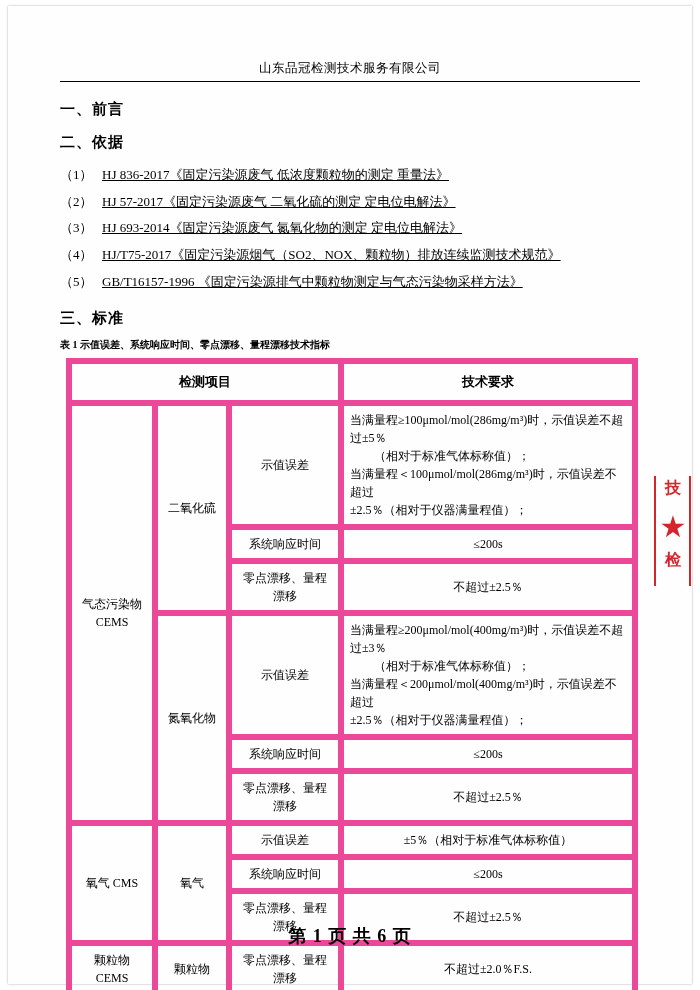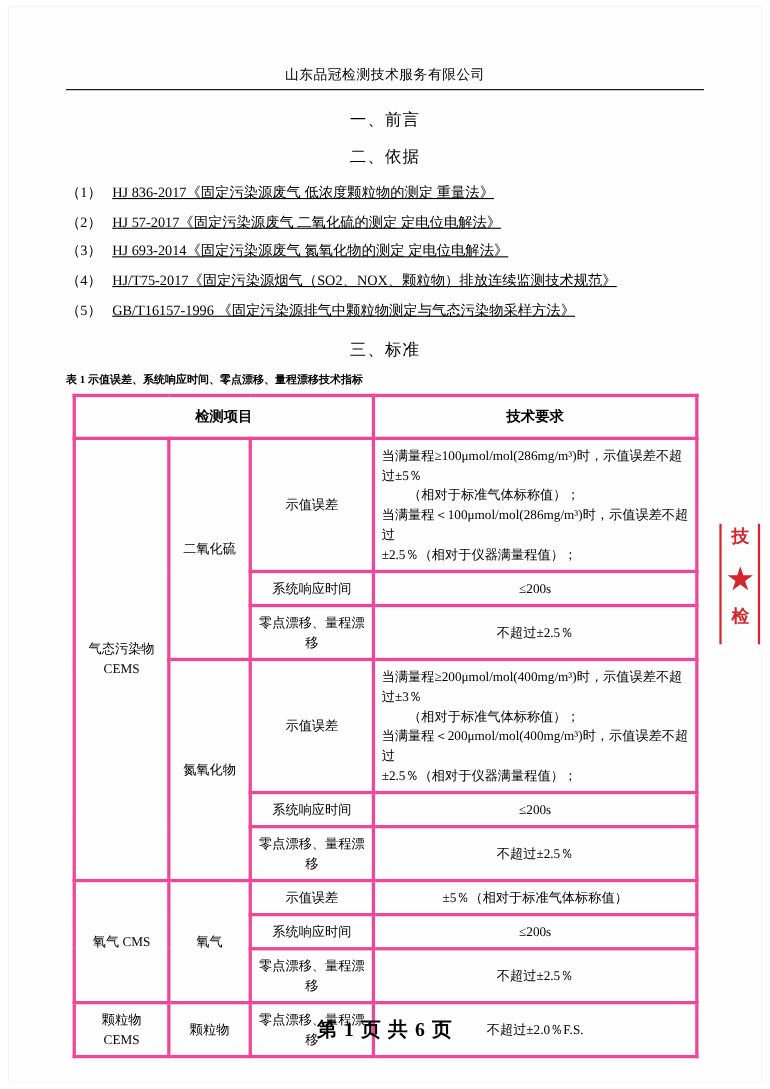--- a/index.html
+++ b/index.html
@@ -38,24 +38,23 @@
   .doc-header {
     text-align: center;
     font-size: 12.5px;
     letter-spacing: 0.5px;
     padding-bottom: 4px;
     border-bottom: 1.2px solid #000;
     margin-bottom: 18px;
   }
   h2.section {
     font-size: 15px;
-    font-weight: normal;
+    font-weight: bold;
     margin: 14px 0 10px 0;
     letter-spacing: 1px;
-    text-align: center;
   }
   .para {
     font-size: 13.5px;
     line-height: 2.0;
     text-indent: 2em;
     margin: 0 0 6px 0;
     text-align: justify;
   }
   .ref-list {
     margin: 4px 0 0 0;
@@ -80,21 +79,21 @@
     font-weight: bold;
     margin: 4px 0 6px 0;
   }
   table.spec {
     border-collapse: collapse;
     width: 566px;
     margin: 0 0 0 6px;
     table-layout: fixed;
   }
   table.spec td, table.spec th {
-    border: 3px solid #ec4899;
+    border: 6px solid #ec4899;
     font-size: 12px;
     padding: 5px 6px;
     vertical-align: middle;
     line-height: 1.5;
   }
   table.spec th {
     font-weight: bold;
     text-align: center;
     font-size: 13px;
     padding: 8px 4px;

